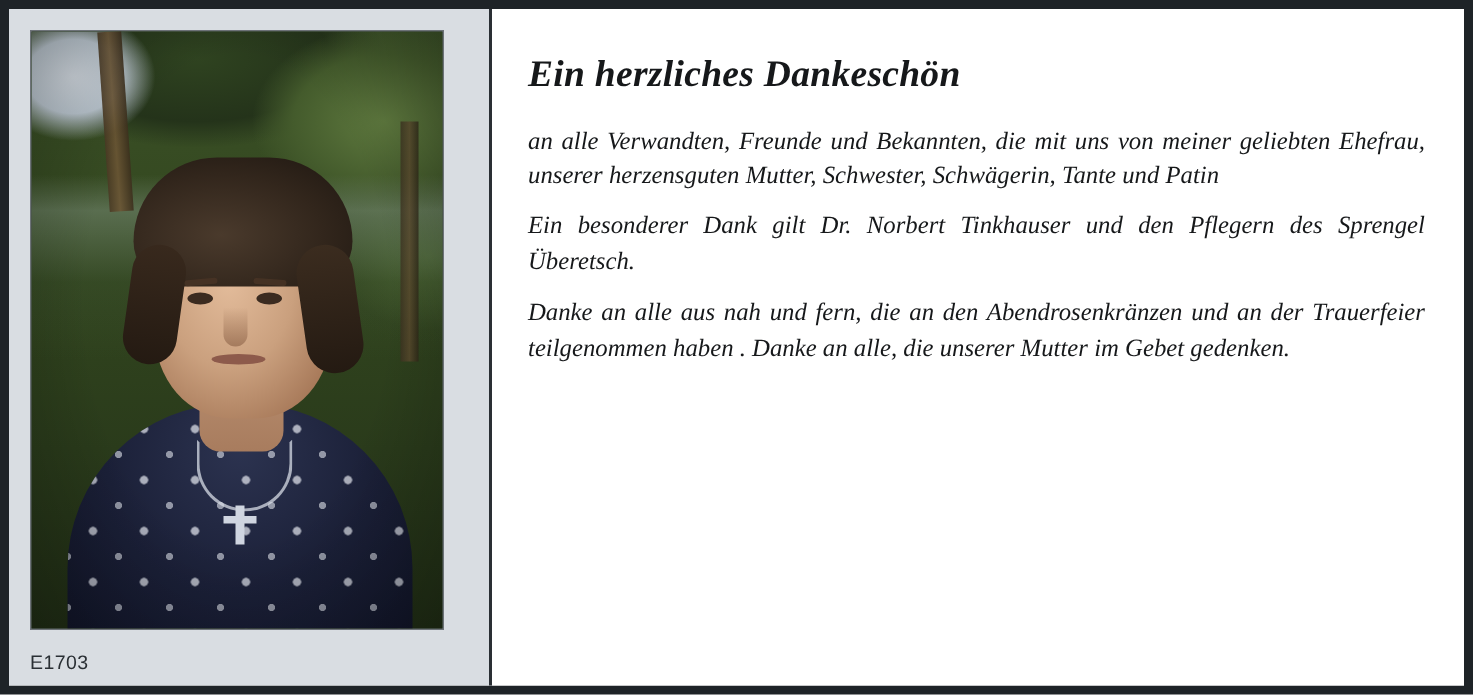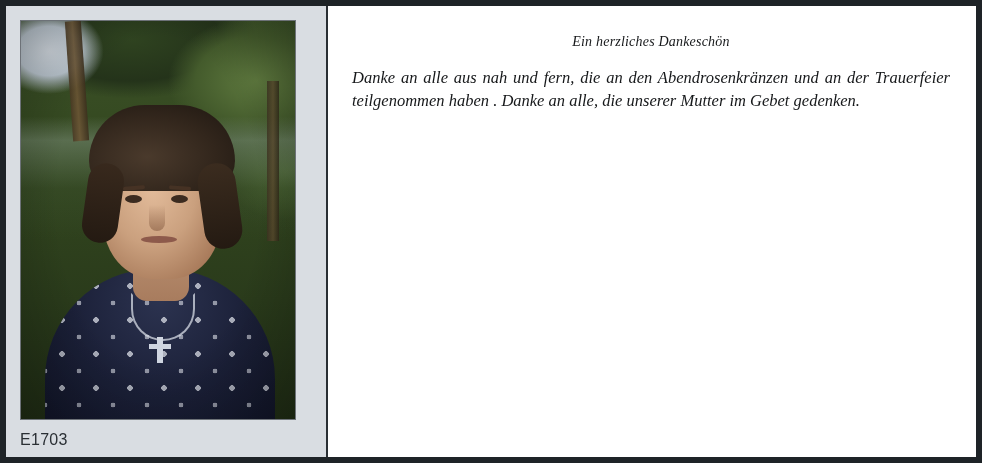--- a/index.html
+++ b/index.html
@@ -227,41 +227,40 @@
   .photo-vignette {
     position: absolute;
     inset: 0;
     background: radial-gradient(ellipse at 50% 45%, rgba(0,0,0,0) 52%, rgba(0,0,0,0.28) 100%);
   }
   .photo-code {
     position: absolute;
     left: 14px;
     bottom: 8px;
     font-family: "Liberation Sans", sans-serif;
-    font-size: 16px;
+    font-size: 13px;
     color: #2a2f34;
     letter-spacing: .3px;
     text-align: right;
   }
   
   .text-panel {
     flex: 1 1 auto;
     box-sizing: border-box;
     padding: 20px 26px 10px 24px;
     background: #ffffff;
     color: #16181a;
     font-family: "Liberation Serif", serif;
     font-style: italic;
     font-size: 16.5px;
     line-height: 1.42;
   }
   .headline {
-    text-align: center;
-    font-size: 14px;
-    font-weight: normal;
+    font-size: 25px;
+    font-weight: bold;
     font-style: italic;
     margin: 6px 0 14px 0;
     letter-spacing: .2px;
   }
   .lead {
     text-align: justify;
     margin: 0 0 10px 0;
   }
   .name {
     text-align: center;
@@ -305,17 +304,19 @@
         <div class="necklace"></div>
         <div class="cross"></div>
       </div>
       <div class="photo-vignette"></div>
     </div>
     <div class="photo-code">E1703</div>
   </div>
 
   <div class="text-panel">
     <div class="headline">Ein herzliches Dankeschön</div>
+    <p class="lead">an alle Verwandten, Freunde und Bekannten, die mit uns von meiner geliebten Ehefrau, unserer herzensguten Mutter, Schwester, Schwägerin, Tante und Patin</p>
+    <p class="para">Ein besonderer Dank gilt Dr. Norbert Tinkhauser und den Pflegern des Sprengel Überetsch.</p>
     <p class="para">Danke an alle aus nah und fern, die an den Abendrosenkränzen und an der Trauerfeier teilgenommen haben . Danke an alle, die unserer Mutter im Gebet gedenken.</p>
 
   </div>
 
 </div>
 
 </body></html>

